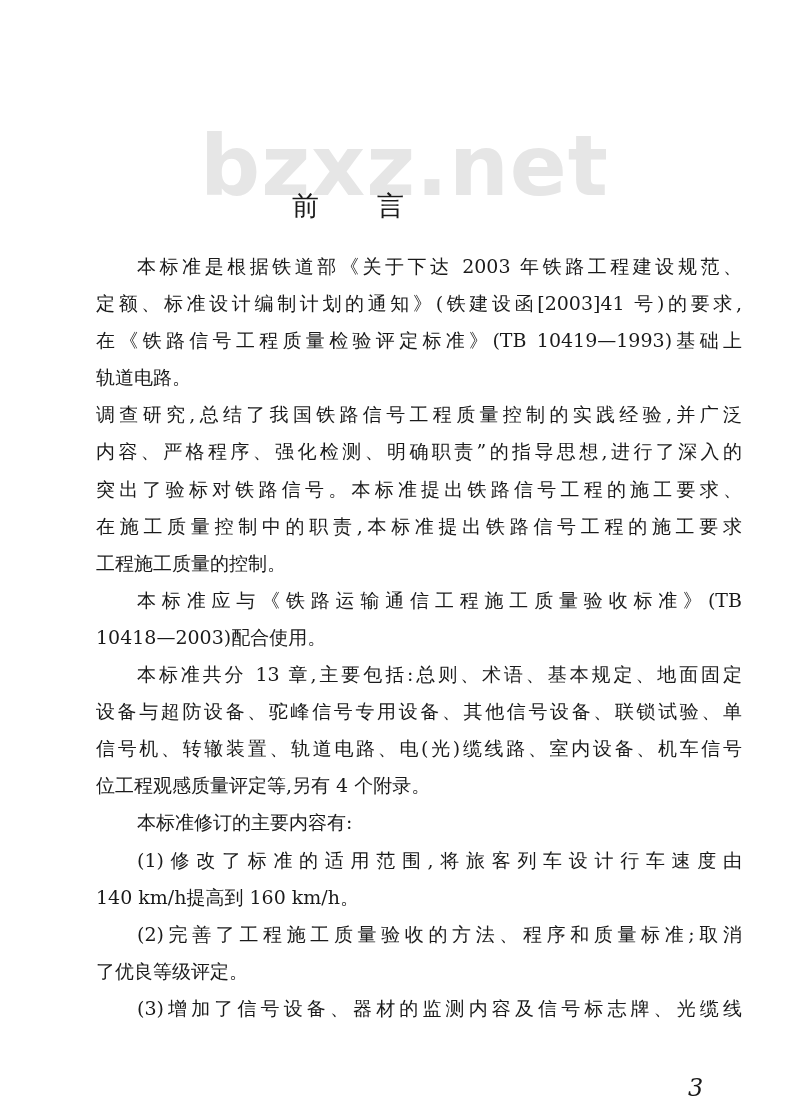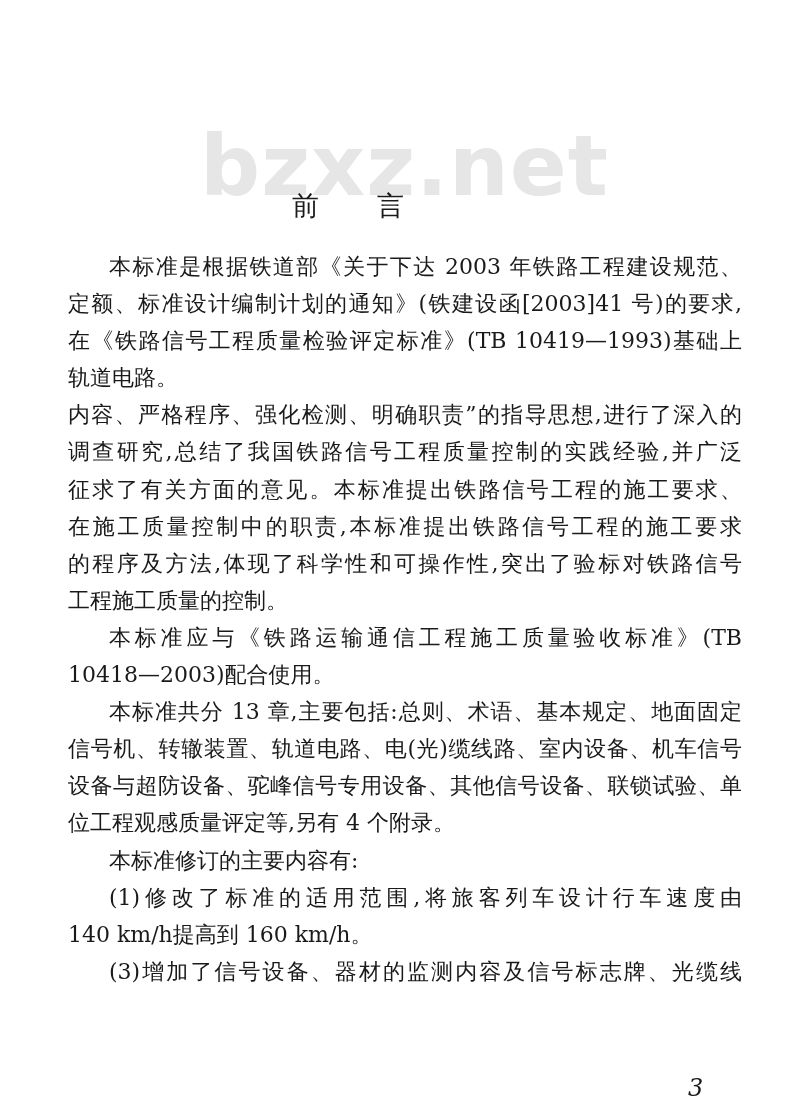--- a/index.html
+++ b/index.html
@@ -43,25 +43,26 @@
     .body-text {
       position: absolute;
       left: 68px;
       top: 248px;
       width: 674px;
       z-index: 1;
     }
     .line {
       height: 37.1px;
       line-height: 37.1px;
-      font-size: 22px;
+      font-size: 19px;
       white-space: nowrap;
       text-align: justify;
       text-align-last: justify;
       overflow: visible;
+      margin-left: 28px;
     }
     .line.indent {
       padding-left: 41px;
     }
     .line.last {
       text-align-last: left;
     }
     .page-number {
       position: absolute;
       left: 688px;
@@ -81,49 +82,52 @@
 <div class="body-text">
 
   <div>
     <div class="line indent">本标准是根据铁道部《关于下达 2003 年铁路工程建设规范、</div>
     <div class="line">定额、标准设计编制计划的通知》(铁建设函[2003]41 号)的要求,</div>
     <div class="line">在《铁路信号工程质量检验评定标准》(TB 10419—1993)基础上</div>
     <div class="line last">轨道电路。</div>
   </div>
 
   <div>
+    <div class="line">调查研究,总结了我国铁路信号工程质量控制的实践经验,并广泛</div>
     <div class="line">内容、严格程序、强化检测、明确职责”的指导思想,进行了深入的</div>
-    <div class="line">调查研究,总结了我国铁路信号工程质量控制的实践经验,并广泛</div>
-    <div class="line">征求了有关方面的意见。本标准提出铁路信号工程的施工要求、</div>
+    <div class="line">突出了验标对铁路信号。本标准提出铁路信号工程的施工要求、</div>
     <div class="line">在施工质量控制中的职责,本标准提出铁路信号工程的施工要求</div>
-    <div class="line">的程序及方法,体现了科学性和可操作性,突出了验标对铁路信号</div>
     <div class="line last">工程施工质量的控制。</div>
   </div>
 
   <div>
     <div class="line indent">本标准应与《铁路运输通信工程施工质量验收标准》(TB</div>
     <div class="line last">10418—2003)配合使用。</div>
   </div>
 
   <div>
     <div class="line indent">本标准共分 13 章,主要包括:总则、术语、基本规定、地面固定</div>
+    <div class="line">设备与超防设备、驼峰信号专用设备、其他信号设备、联锁试验、单</div>
     <div class="line">信号机、转辙装置、轨道电路、电(光)缆线路、室内设备、机车信号</div>
-    <div class="line">设备与超防设备、驼峰信号专用设备、其他信号设备、联锁试验、单</div>
     <div class="line last">位工程观感质量评定等,另有 4 个附录。</div>
   </div>
 
   <div>
     <div class="line indent last">本标准修订的主要内容有:</div>
   </div>
 
   <div>
     <div class="line indent">(1)修改了标准的适用范围,将旅客列车设计行车速度由</div>
     <div class="line last">140 km/h提高到 160 km/h。</div>
   </div>
 
+  <div>
+    <div class="line indent">(2)完善了工程施工质量验收的方法、程序和质量标准;取消</div>
+    <div class="line last">了优良等级评定。</div>
+  </div>
 
   <div>
     <div class="line indent">(3)增加了信号设备、器材的监测内容及信号标志牌、光缆线</div>
 
   </div>
 </div>
 
 <div class="page-number">3</div>
 
 </body></html>

